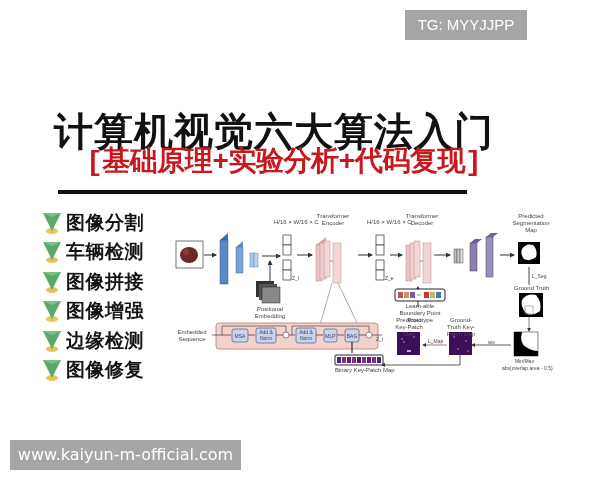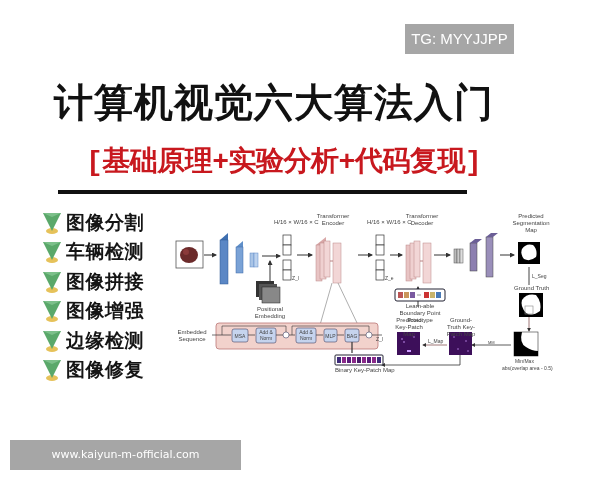--- a/index.html
+++ b/index.html
@@ -1,27 +1,27 @@
 <!DOCTYPE html>
 <html><head>
 <meta charset="utf-8">
 <style>
   * { margin: 0; padding: 0; box-sizing: border-box; }
   html, body { width: 600px; height: 480px; background: #ffffff; overflow: hidden; }
   body { position: relative; font-family: "DejaVu Sans", sans-serif; }
 
   .tg-badge {
-    position: absolute; left: 405px; top: 24px; width: 109px; height: 30px;
+    position: absolute; left: 405px; top: 10px; width: 122px; height: 30px;
     background: #a6a6a6; color: #ffffff; font-family: "Liberation Sans", sans-serif;
     font-size: 15px; line-height: 30px; text-align: center;
   }
 
   .main-title {
-    position: absolute; left: 54px; top: 82px; width: 420px;
-    font-family: Liberation Mono, monospace; font-weight: bold; font-size: 39px;
+    position: absolute; left: 54px; top: 108px; width: 420px;
+    font-family: Liberation Sans, sans-serif; font-weight: bold; font-size: 39px;
     color: #111111; letter-spacing: 1px; white-space: nowrap; line-height: 48px;
   }
   .sub-title {
     position: absolute; left: 86px; top: 148px;
     font-family: Liberation Mono, monospace; font-weight: bold; font-size: 28px;
     color: #c8181e; white-space: nowrap; line-height: 30px; letter-spacing: -0.5px;
   }
   .divider {
     position: absolute; left: 58px; top: 190px; width: 409px; height: 4px; background: #111111;
   }
@@ -36,21 +36,21 @@
     letter-spacing: 0.5px;
     text-align: center;
   }
 
   .diagram { position: absolute; left: 170px; top: 205px; width: 415px; height: 215px; }
   .dtext { position: absolute; font-family: "Liberation Sans", sans-serif; font-size: 6px; color: #444; text-align: center; line-height: 7px; white-space: nowrap; }
 
   .footer-badge {
     position: absolute; left: 10px; top: 440px; width: 231px; height: 30px;
     background: #a6a6a6; color: #ffffff; font-family: "DejaVu Sans", sans-serif;
-    font-size: 11px; line-height: 30px; text-align: center;
+    font-size: 16px; line-height: 30px; text-align: center;
   }
 </style>
 </head>
 <body>
 
 <div class="tg-badge">TG: MYYJJPP</div>
 
 <div class="main-title">计算机视觉六大算法入门</div>
 <div class="sub-title">[基础原理+实验分析+代码复现]</div>
 <div class="divider"></div>

